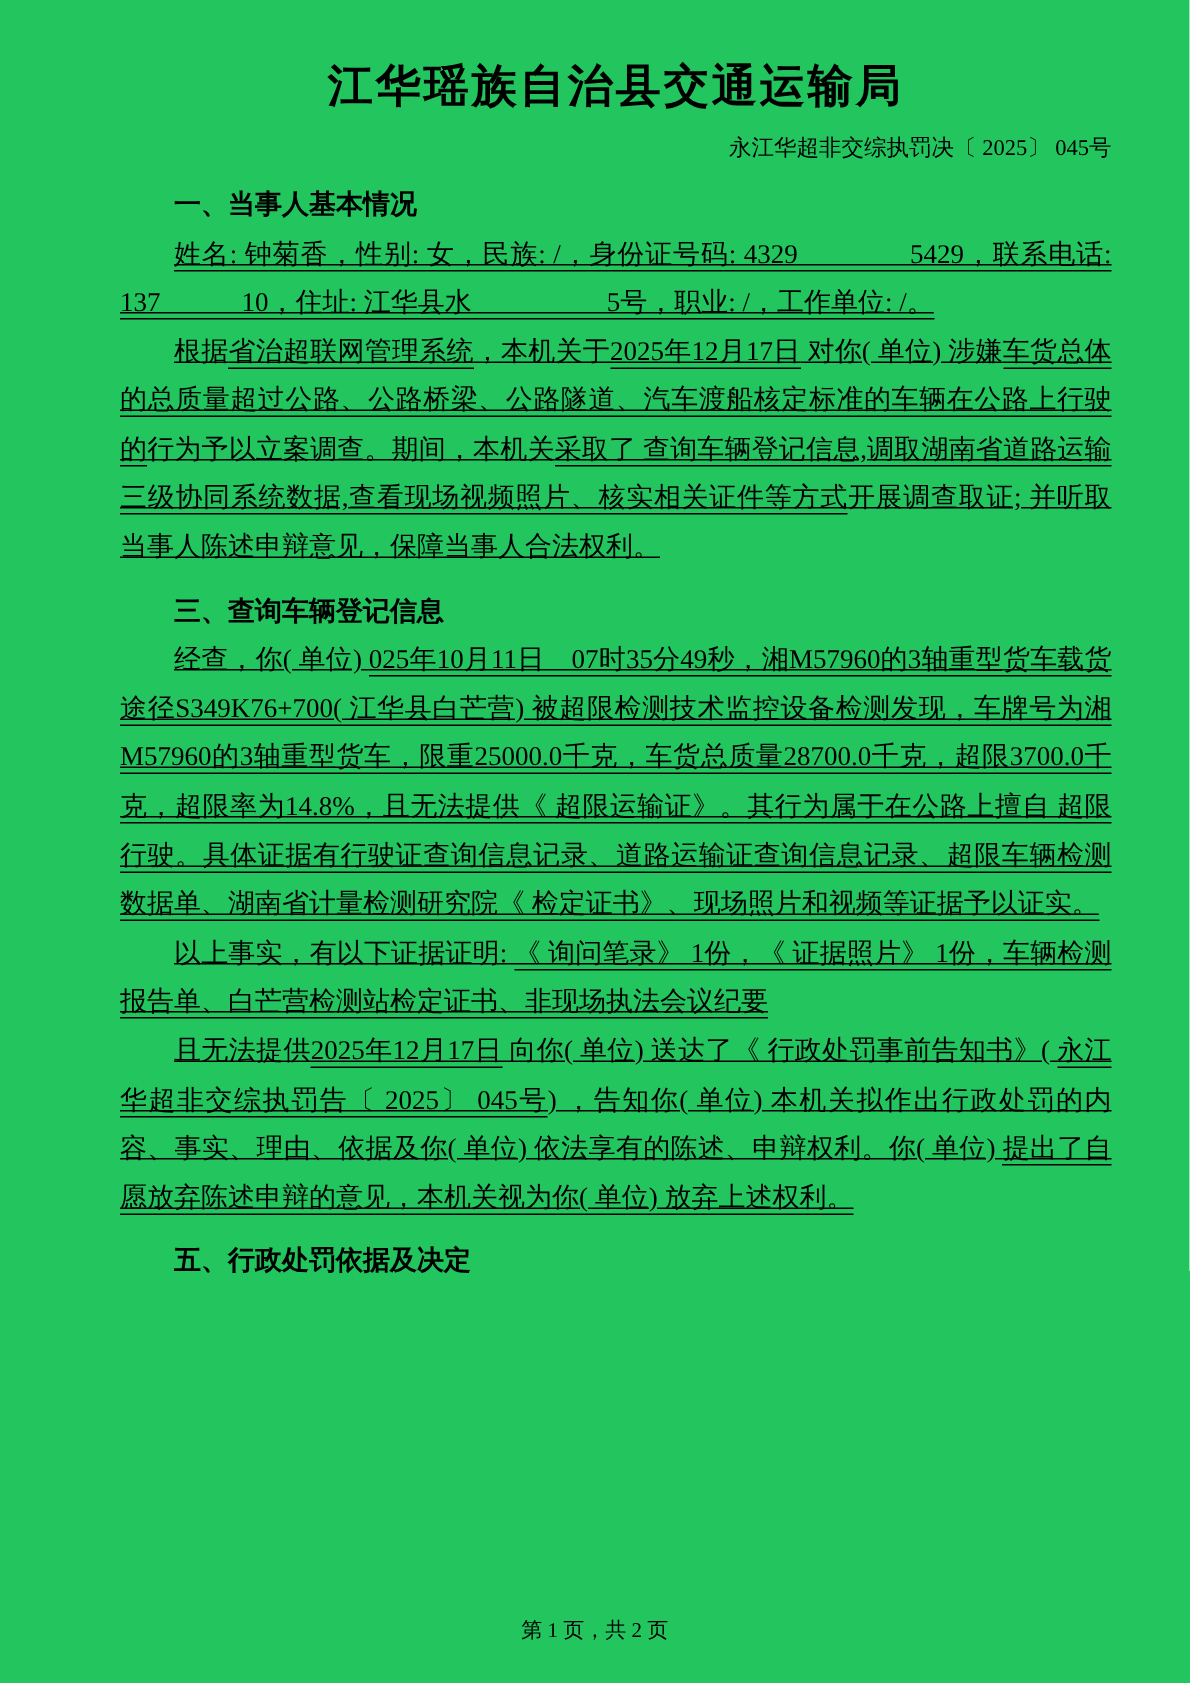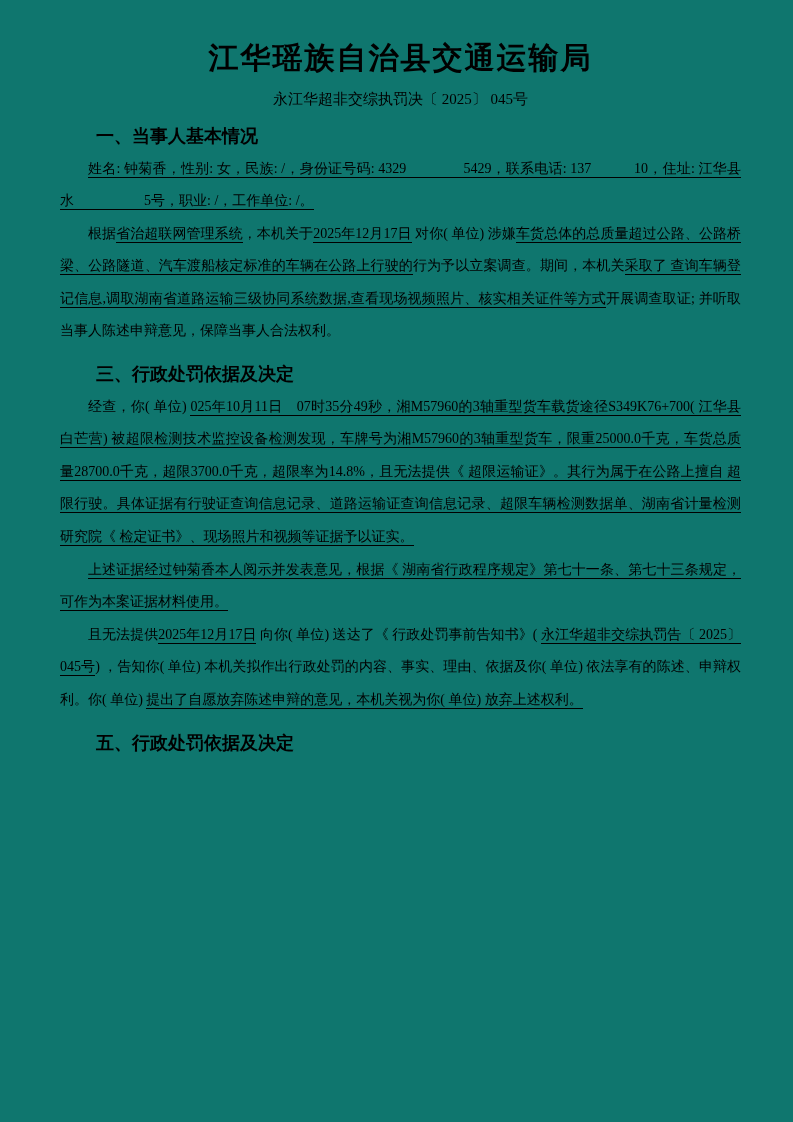--- a/index.html
+++ b/index.html
@@ -5,56 +5,57 @@
   html, body {
     margin: 0;
     padding: 0;
     background: #ffffff;
   }
   .page {
     position: relative;
     width: 793px;
     height: 1122px;
     margin: 0 auto;
-    background: #0f766e;
+    background: #22c55e;
     color: #000000;
     box-sizing: border-box;
-    padding: 34px 52px 0 60px;
+    padding: 34px 52px 0 80px;
     font-family: "Liberation Serif", "DejaVu Serif", serif;
     overflow: hidden;
   }
   .title {
     font-family: "Liberation Sans", "DejaVu Sans", sans-serif;
     font-weight: bold;
     font-size: 30px;
     line-height: 47px;
     text-align: center;
     letter-spacing: 2px;
   }
   .doc-number {
-    text-align: center;
+    text-align: right;
     font-size: 15px;
     line-height: 22px;
     margin-top: 7px;
     margin-bottom: 6px;
   }
   .section-heading {
     font-family: Liberation Sans, sans-serif;
     font-weight: bold;
     font-size: 18px;
     line-height: 32.5px;
     text-indent: 2em;
     margin-top: 10px;
   }
   p.para {
     margin: 0;
-    font-size: 14px;
+    font-size: 18px;
     line-height: 32.6px;
     text-indent: 2em;
     text-align: justify;
+    text-decoration: underline;
   }
   .u {
     border-bottom: 1px solid #000000;
     padding-bottom: 1px;
   }
   .footer {
     position: absolute;
     left: 0;
     bottom: 26px;
     width: 100%;
@@ -71,24 +72,25 @@
   <div class="doc-number">永江华超非交综执罚决〔 2025〕 045号</div>
   <div>
       <div>
         <div class="section-heading">一、当事人基本情况</div>
         <p class="para"><span class="u">姓名: 钟菊香，性别: 女，民族: /，身份证号码: 4329　　　　5429，联系电话: 137　　　10，住址: 江华县水　　　　　5号，职业: /，工作单位: /。</span></p>
       </div>
       <div>
         <p class="para"><span>根据</span><span class="u">省治超联网管理系统</span><span>，本机关于</span><span class="u">2025年12月17日</span><span> 对你( 单位) 涉嫌</span><span class="u">车货总体的总质量超过公路、公路桥梁、公路隧道、汽车渡船核定标准的车辆在公路上行驶的</span><span>行为予以立案调查。期间，本机关</span><span class="u">采取了 查询车辆登记信息,调取湖南省道路运输三级协同系统数据,查看现场视频照片、核实相关证件等方式</span><span>开展调查取证; 并听取当事人陈述申辩意见，保障当事人合法权利。</span></p>
       </div>
       <div>
-        <div class="section-heading">三、行政处罚依据及决定</div>
+        <div class="section-heading">三、查询车辆登记信息</div>
         <p class="para"><span>经查，你( 单位) </span><span class="u">025年10月11日　07时35分49秒，湘M57960的3轴重型货车载货途径S349K76+700( 江华县白芒营) 被超限检测技术监控设备检测发现，车牌号为湘M57960的3轴重型货车，限重25000.0千克，车货总质量28700.0千克，超限3700.0千克，超限率为14.8%，且无法提供《 超限运输证》。其行为属于在公路上擅自 超限行驶。具体证据有行驶证查询信息记录、道路运输证查询信息记录、超限车辆检测数据单、湖南省计量检测研究院《 检定证书》、现场照片和视频等证据予以证实。</span></p>
-        <p class="para"><span class="u">上述证据经过钟菊香本人阅示并发表意见，根据《 湖南省行政程序规定》第七十一条、第七十三条规定，可作为本案证据材料使用。</span></p>
+        <p class="para"><span>以上事实，有以下证据证明: </span><span class="u">《 询问笔录》 1份，《 证据照片》 1份，车辆检测报告单、白芒营检测站检定证书、非现场执法会议纪要</span></p>
       </div>
       <div>
         <p class="para"><span>且无法提供</span><span class="u">2025年12月17日</span><span> 向你( 单位) 送达了《 行政处罚事前告知书》( </span><span class="u">永江华超非交综执罚告〔 2025〕 045号</span><span>) ，告知你( 单位) 本机关拟作出行政处罚的内容、事实、理由、依据及你( 单位) 依法享有的陈述、申辩权利。你( 单位) </span><span class="u">提出了自愿放弃陈述申辩的意见，本机关视为你( 单位) 放弃上述权利。</span></p>
       </div>
       <div>
         <div class="section-heading">五、行政处罚依据及决定</div>
       </div>
     </div>
+  <div class="footer">第 1 页，共 2 页</div>
 </div>
 
 </body></html>

